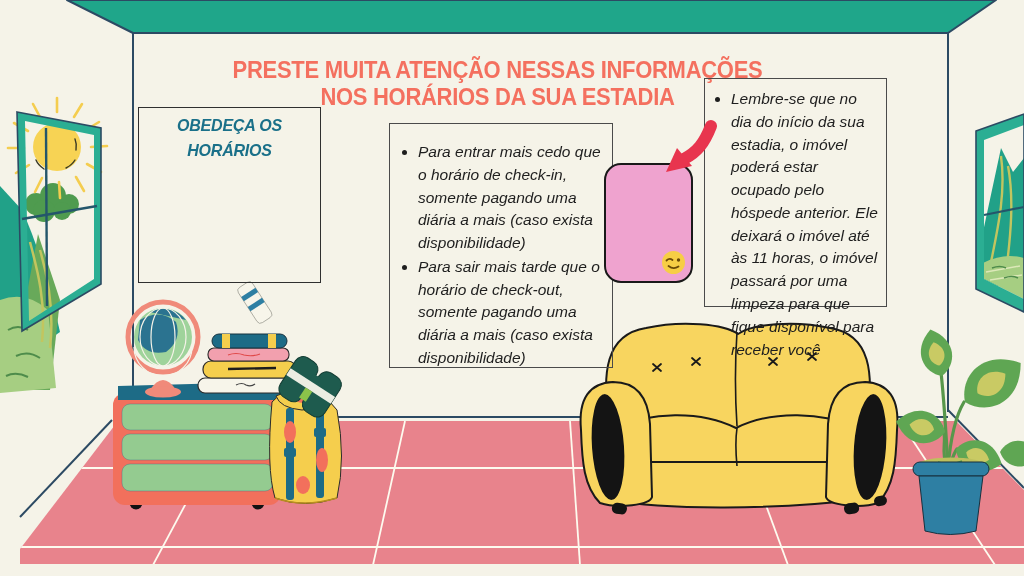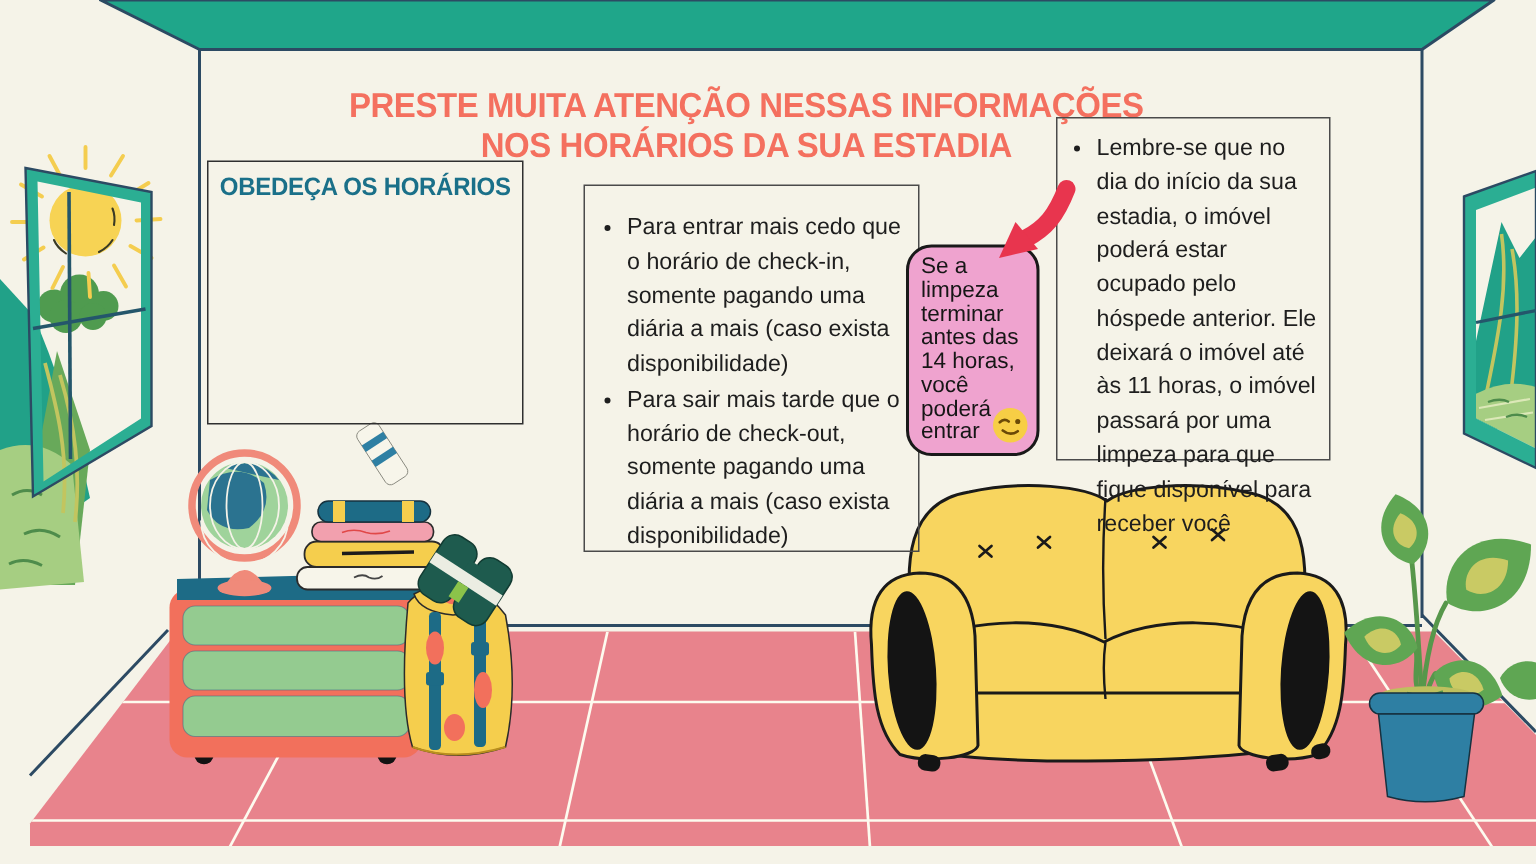--- a/index.html
+++ b/index.html
@@ -11,23 +11,23 @@
   }
   .layer{position:absolute;left:0;top:0}
   
   .title{
     position:absolute;left:170px;top:58px;width:655px;text-align:center;
     color:#F4705F;font-weight:800;font-size:22px;line-height:1.2;
     letter-spacing:-0.3px;transform:scaleY(1.05);
   }
   .infobox{
     position:absolute;border:1.6px solid #3d3d3d;background:transparent;
-    font-size:15.5px;line-height:1.47;box-sizing:border-box;
-  }
-  .box-left{left:138px;top:107px;width:211px;height:176px;padding:4px 6px 4px 6px;border-color:#2f2f2f}
+    font-size:15.5px;line-height:1.47;box-sizing:border-box;font-style:italic;
+  }
+  .box-left{left:138px;top:107px;width:183px;height:176px;padding:4px 6px 4px 6px;border-color:#2f2f2f}
   .box-left h3{
     margin:2px 0 2px 0;text-align:center;color:#1A7089;
     font-size:16px;font-weight:800;letter-spacing:-0.2px;transform:scaleY(1.05);
   }
   .infobox ul{margin:0;padding-left:24px;list-style:disc}
   .infobox li{margin:0 0 1px 0}
   .box-left .footnote{margin:0;padding-left:1px}
   .box-mid{left:389px;top:123px;width:224px;height:245px;padding:17px 8px 8px 4px;border-color:#4a4a4a}
   .box-right{left:704px;top:78px;width:183px;height:229px;padding:9px 6px 6px 2px;border-color:#4a4a4a}
   
@@ -294,21 +294,20 @@
 </div>
 
 <div class="infobox box-mid">
   <ul>
     <li>Para entrar mais cedo que o horário de check-in, somente pagando uma diária a mais (caso exista disponibilidade)</li>
     <li>Para sair mais tarde que o horário de check-out, somente pagando uma diária a mais (caso exista disponibilidade)</li>
   </ul>
 </div>
 
 <div class="bubble">
-  <span>Se a limpeza terminar antes das 14 horas, você poderá entrar</span>
   <svg class="emoji" width="25" height="25" viewBox="0 0 25 25">
     <circle cx="12.5" cy="12.5" r="11.5" fill="#F7CE45"></circle>
     <path d="M5.5,10.5 q3,-3 6,-0.5" stroke="#6b4a07" stroke-width="1.8" fill="none" stroke-linecap="round"></path>
     <circle cx="17.5" cy="10" r="1.7" fill="#6b4a07"></circle>
     <path d="M7.5,16 q5,4 10,0.5" stroke="#6b4a07" stroke-width="1.8" fill="none" stroke-linecap="round"></path>
   </svg>
 </div>
 
 <div class="infobox box-right">
   <ul>

